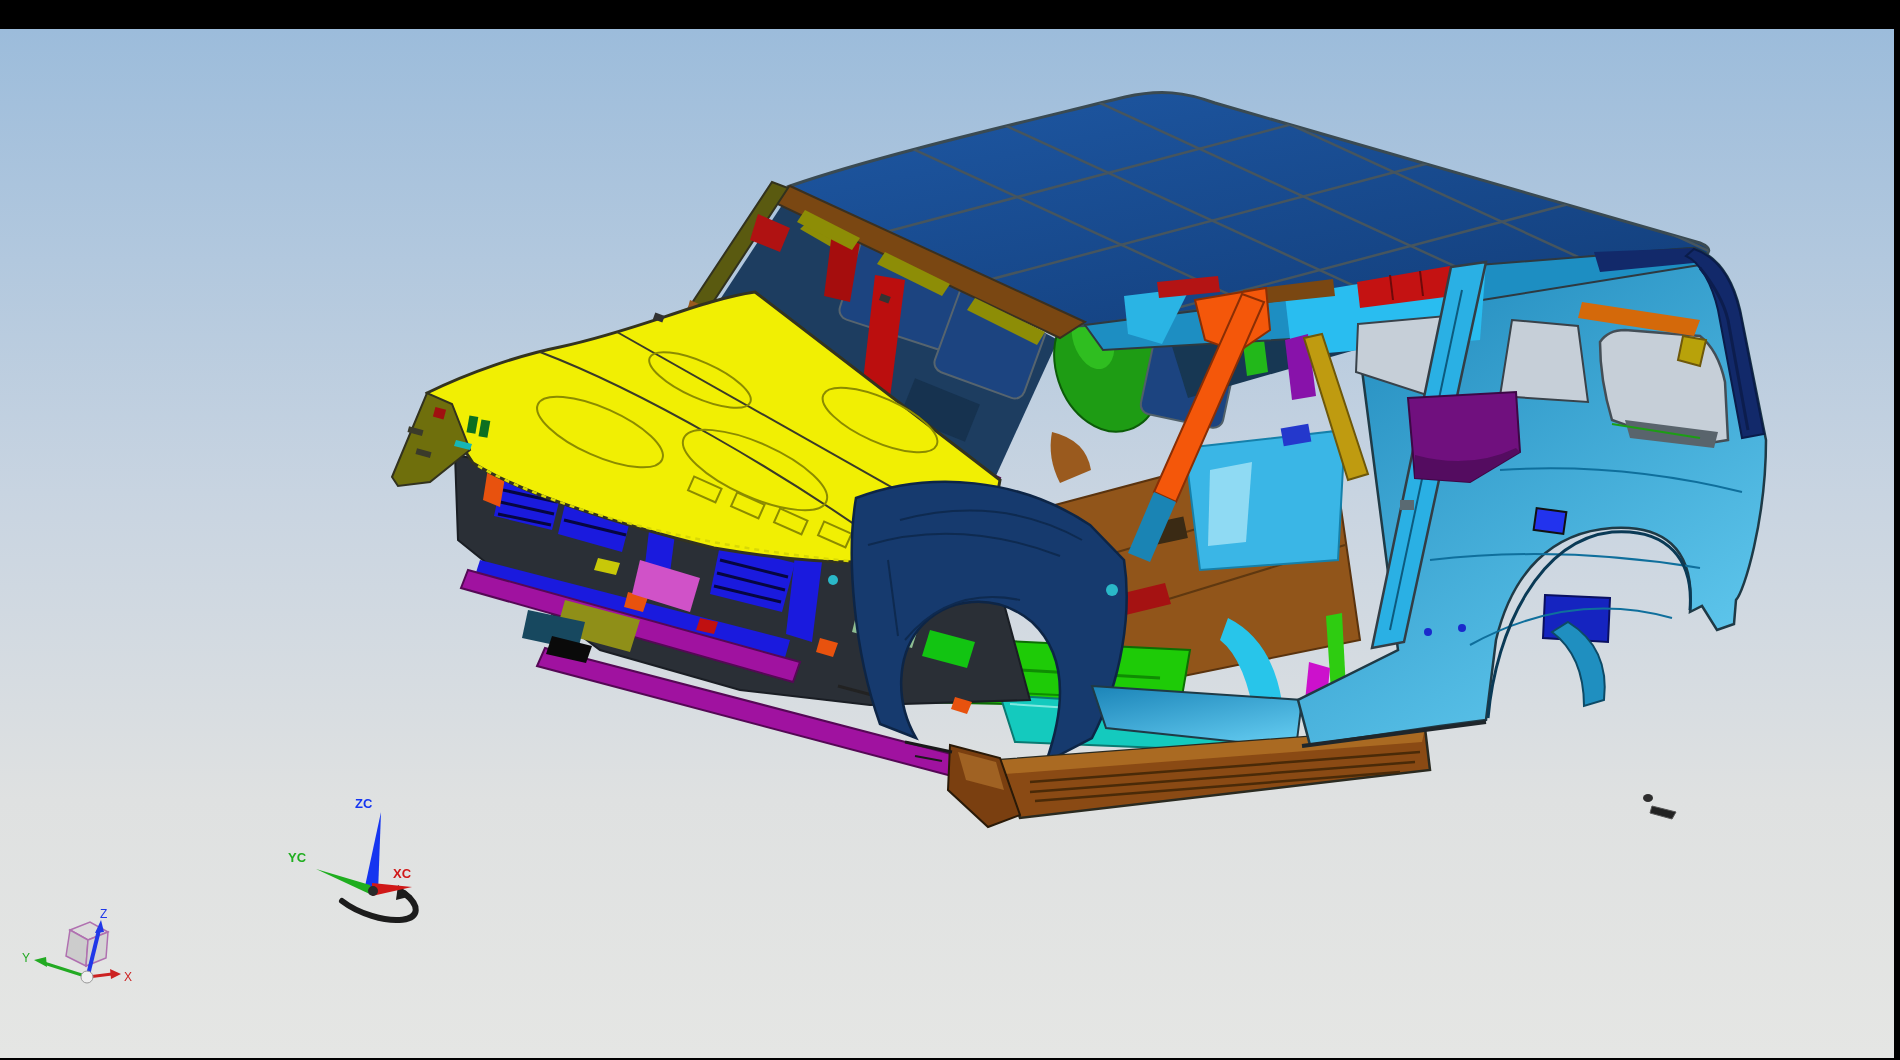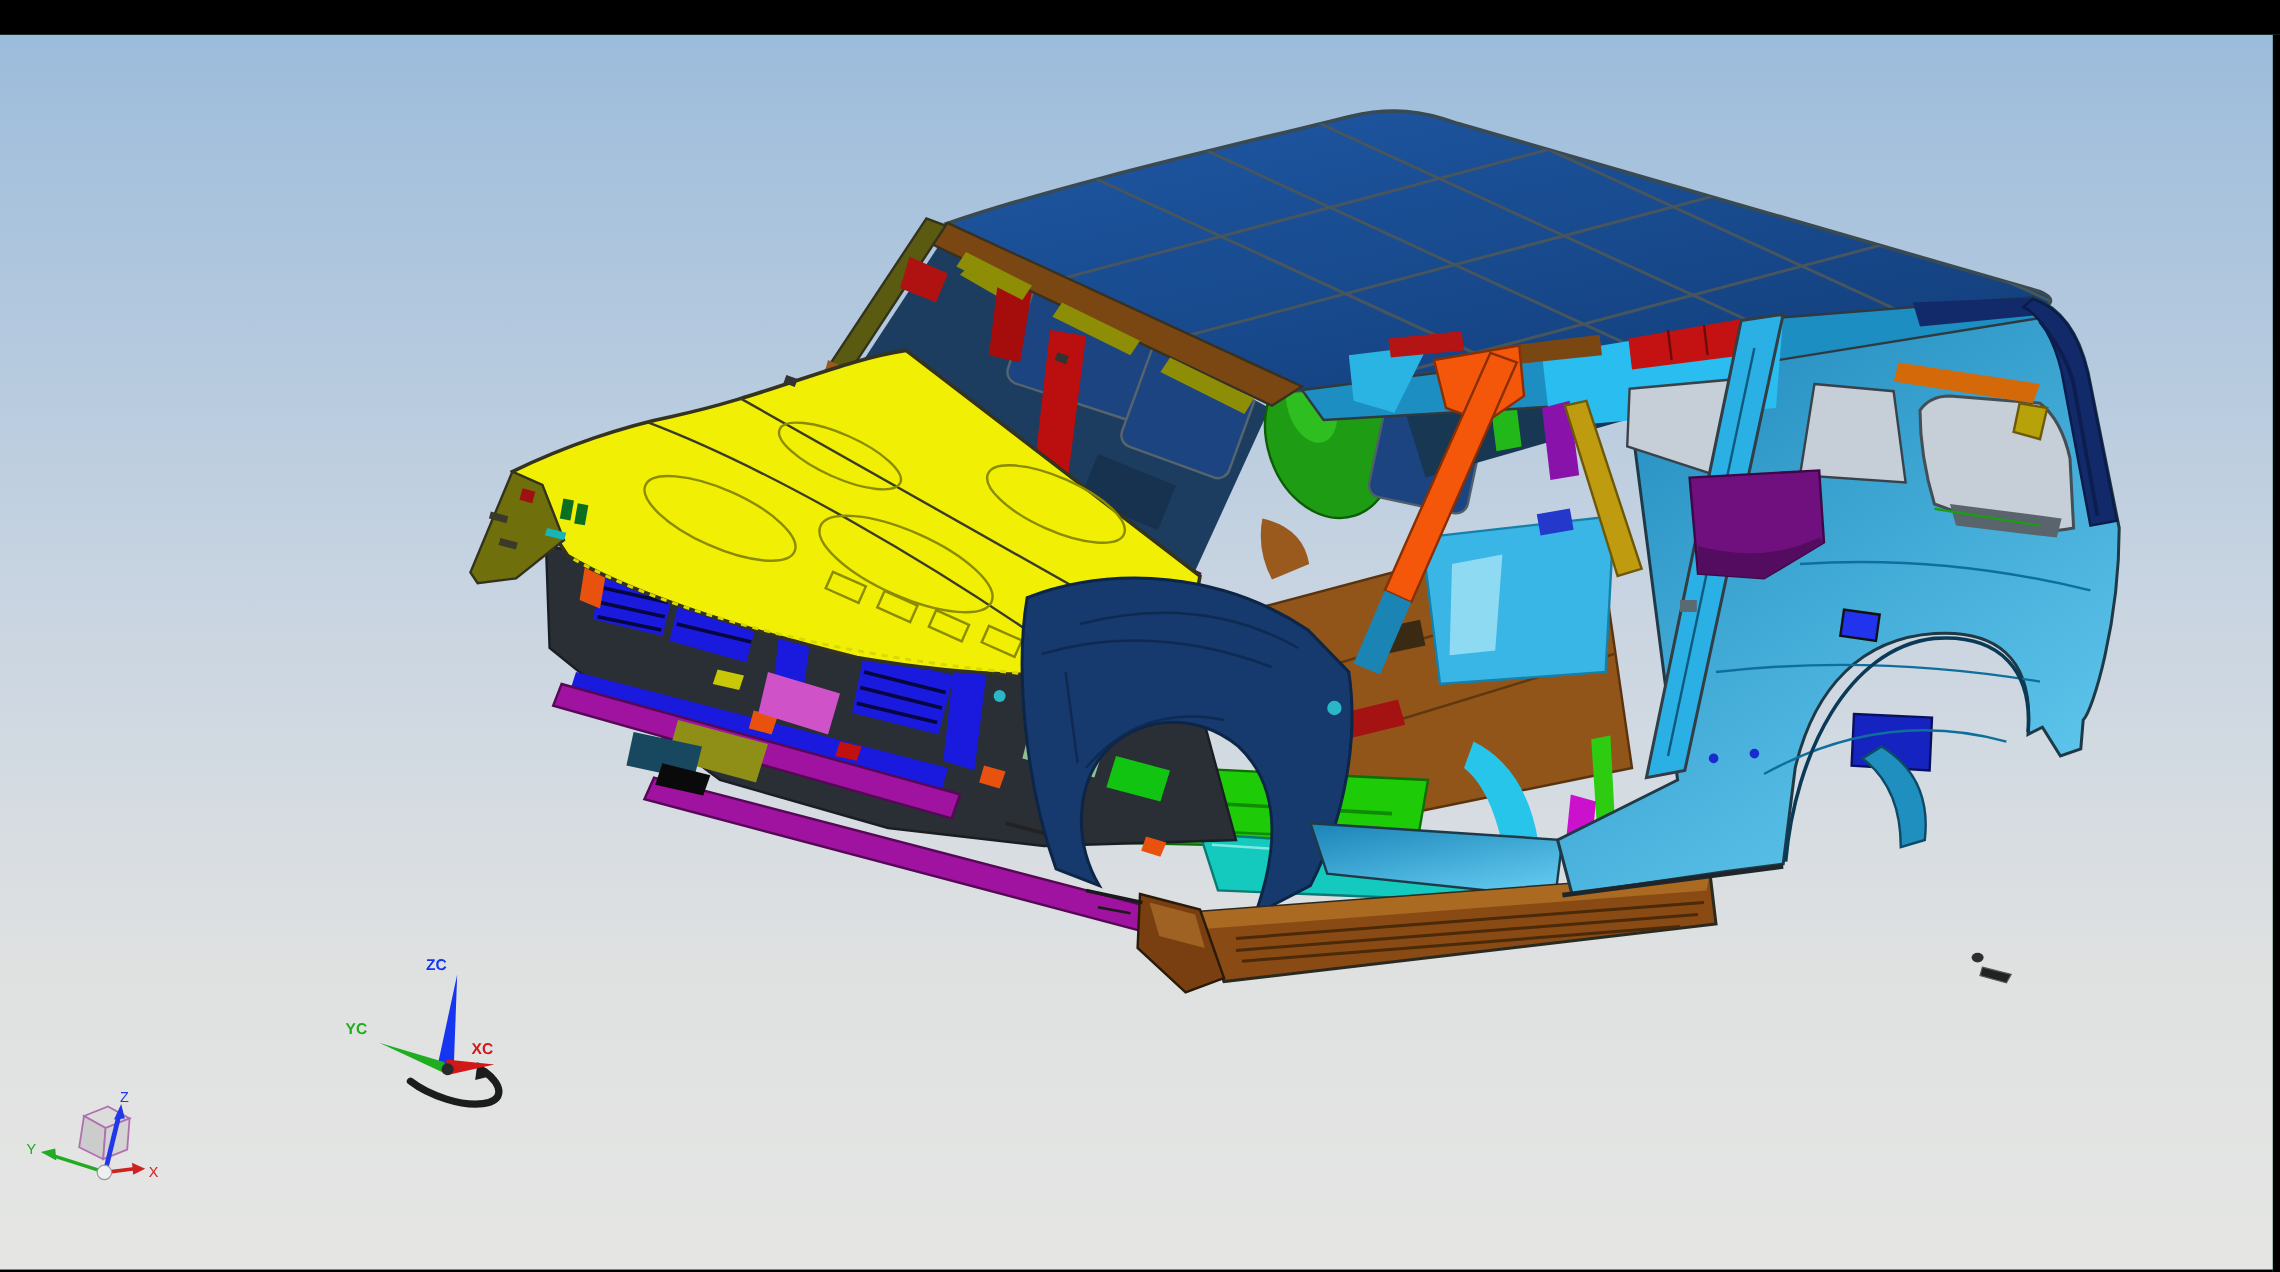--- a/index.html
+++ b/index.html
@@ -1,16 +1,16 @@
 <!DOCTYPE html>
 <html><head>
 <meta charset="utf-8">
 <style>
   html,body{margin:0;padding:0;background:#000;}
-  .app{position:relative;width:1900px;height:1060px;background:#5eead4;overflow:hidden;
+  .app{position:relative;width:1900px;height:1060px;background:#be185d;overflow:hidden;
        font-family:"Liberation Sans",sans-serif;}
   svg{display:block;}
   text{font-family:"Liberation Sans",sans-serif;}
   .axis-label{font-size:13px;font-weight:bold;}
   .axis-label-small{font-size:12px;}
   .seam{stroke:#3a3a28;stroke-width:2;fill:none;}
   .hoodline{stroke:#8b8b00;stroke-width:2;fill:none;}
   .roofline{stroke:#46555e;stroke-width:2.5;fill:none;}
   .creaseline{stroke:#0f6f9c;stroke-width:2;fill:none;}
   .navyline{stroke:#0e2a50;stroke-width:2;fill:none;}

